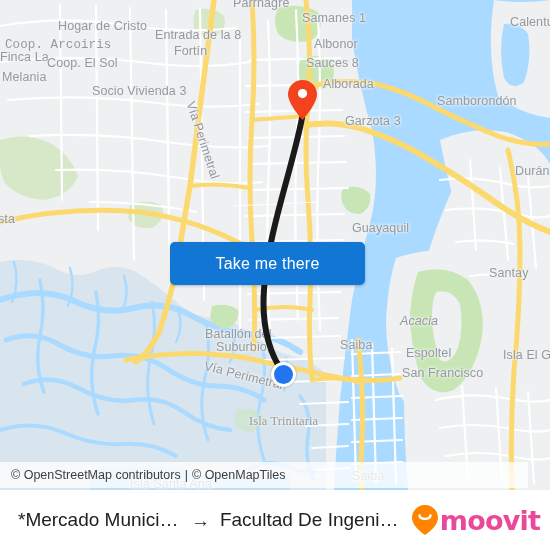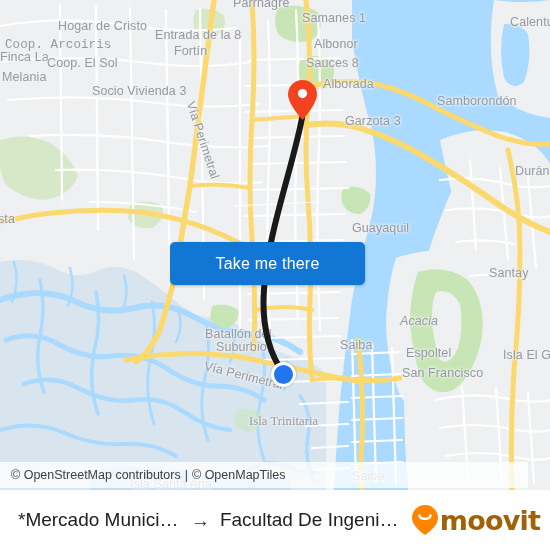--- a/index.html
+++ b/index.html
@@ -136,21 +136,21 @@
   }
   #moovit-logo {
     display: flex;
     align-items: center;
     flex: 0 0 auto;
     margin-left: 8px;
   }
   #moovit-wordmark {
     font-size: 27px;
     font-weight: bold;
-    color: #a16207;
+    color: #ec4899;
     letter-spacing: -.8px;
     margin-left: 2px;
     font-family: "DejaVu Sans", sans-serif;
   }
 </style>
 </head>
 <body>
 
 <div id="screen">
 

